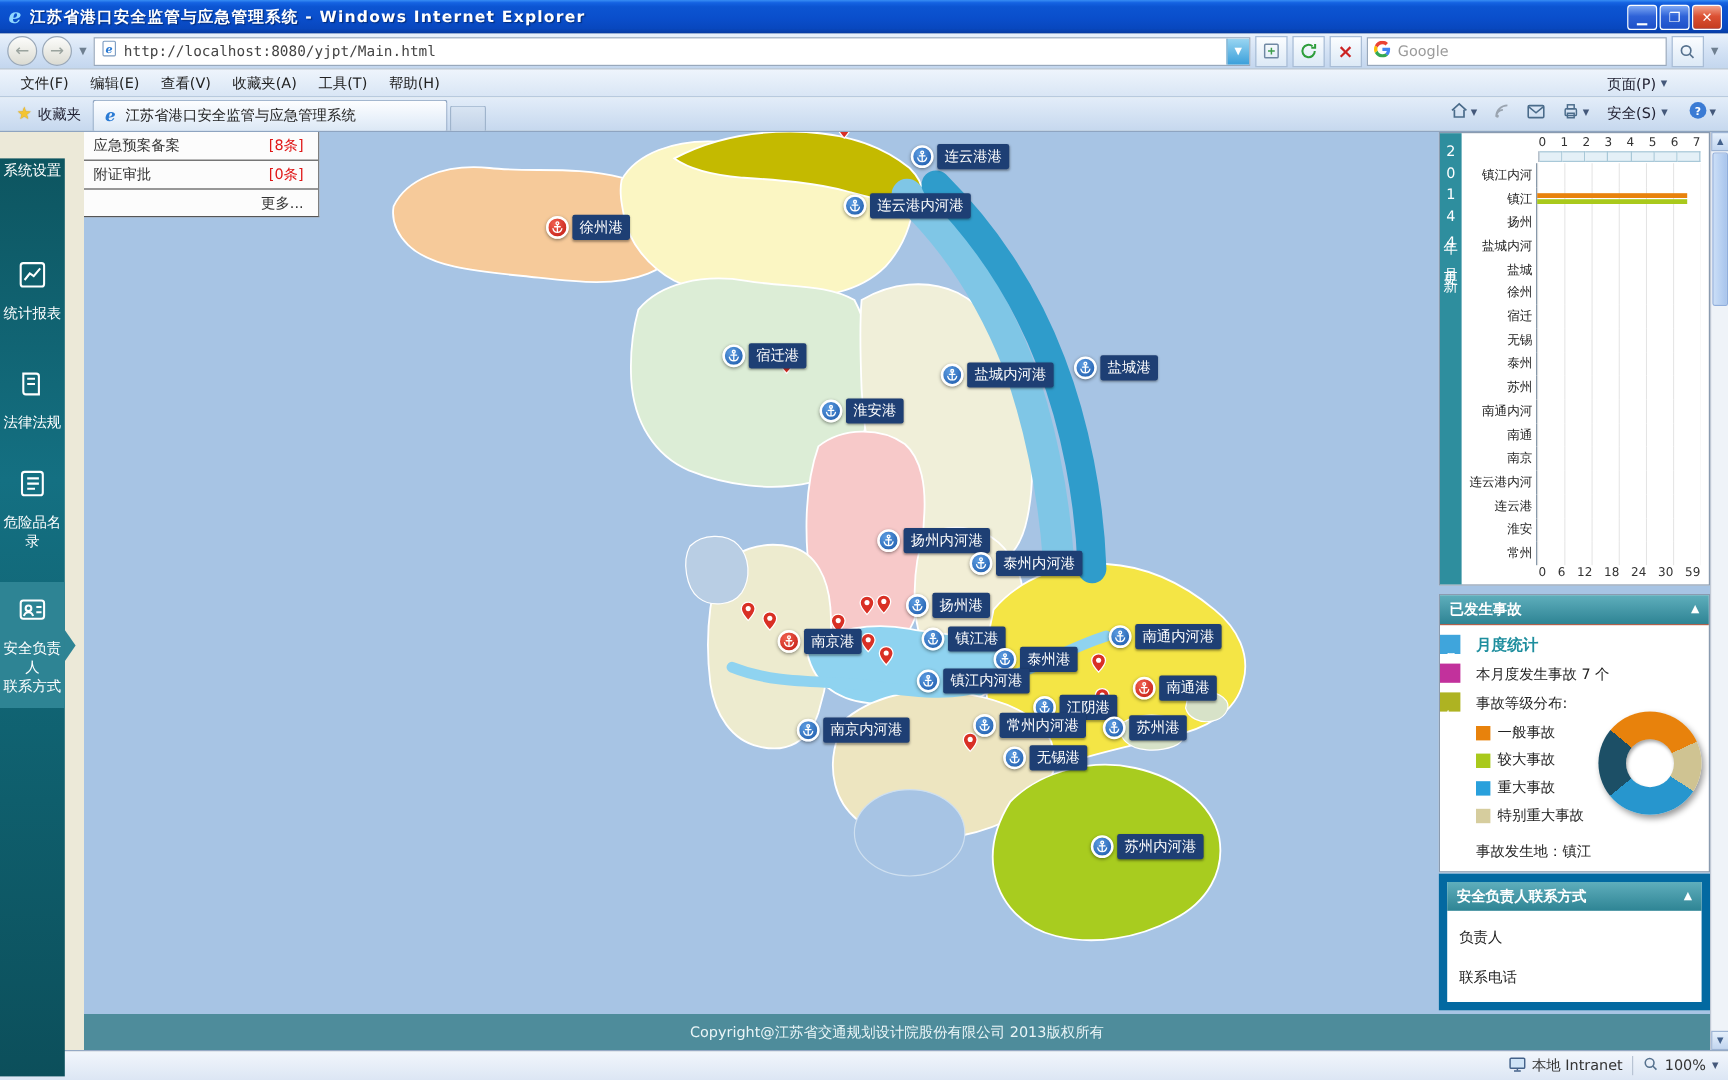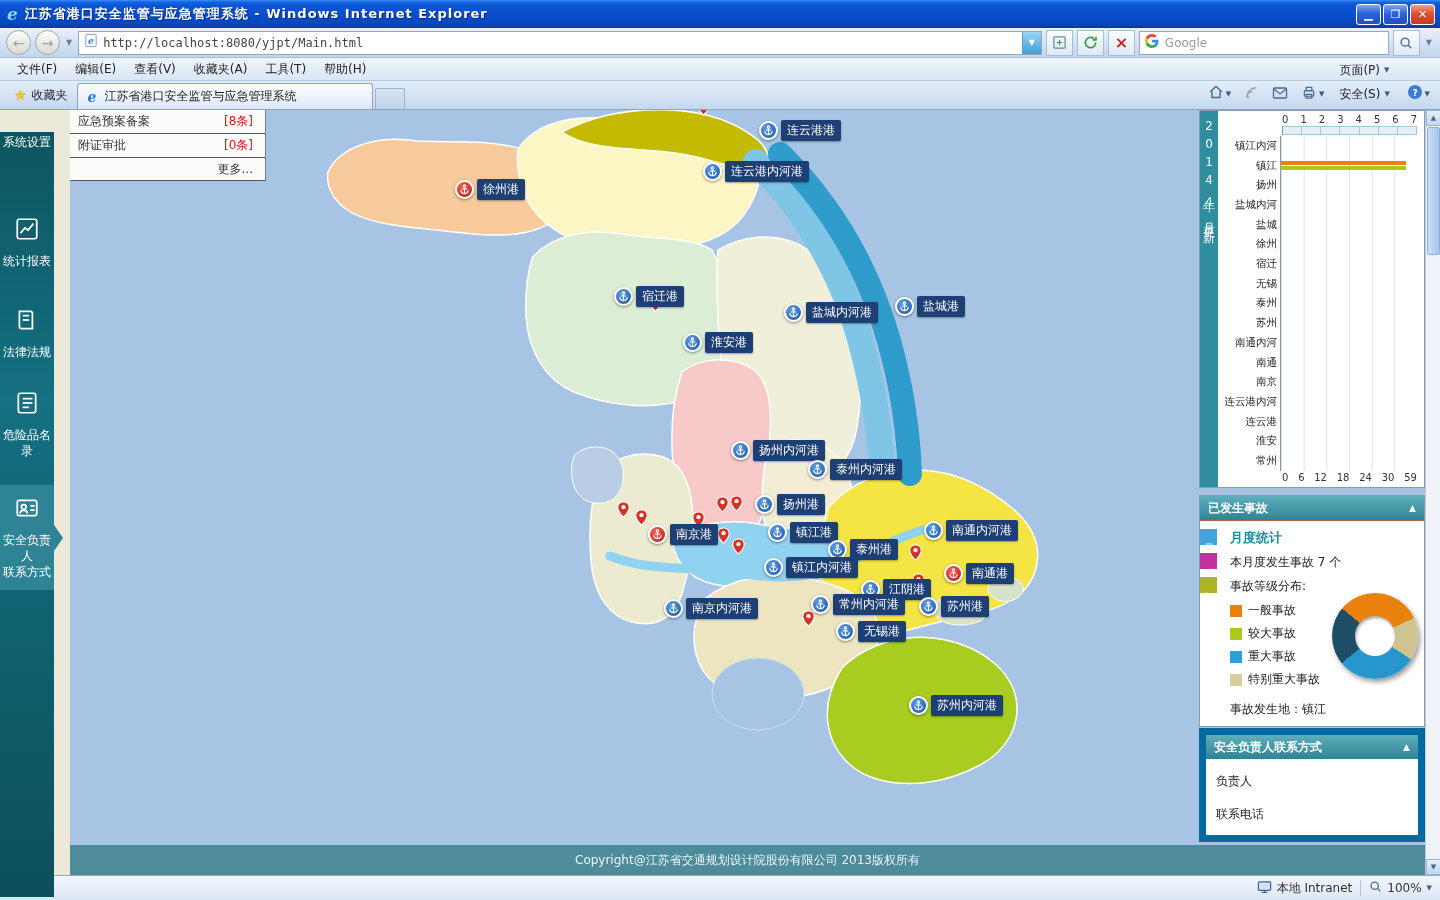--- a/index.html
+++ b/index.html
@@ -364,21 +364,21 @@
               <g stroke="#fff" stroke-width="1.6" fill="none" stroke-linecap="round">
                 <circle cx="8" cy="3" r="1.7"></circle>
                 <line x1="8" y1="4.7" x2="8" y2="13.6"></line>
                 <line x1="4.6" y1="7.2" x2="11.4" y2="7.2"></line>
                 <path d="M2.6,9.6 C3.2,12.8 5.4,14 8,14 C10.6,14 12.8,12.8 13.4,9.6"></path>
               </g>
             </svg>
           </span>
           <span class="mlabel">徐州港</span>
         </div>
-        <div class="marker" style="left: 504px; top: 176px;">
+        <div class="marker" style="left: 492px; top: 176px;">
           <span class="anchor blue">
             <svg width="11" height="11" viewBox="0 0 16 16">
               <g stroke="#fff" stroke-width="1.6" fill="none" stroke-linecap="round">
                 <circle cx="8" cy="3" r="1.7"></circle>
                 <line x1="8" y1="4.7" x2="8" y2="13.6"></line>
                 <line x1="4.6" y1="7.2" x2="11.4" y2="7.2"></line>
                 <path d="M2.6,9.6 C3.2,12.8 5.4,14 8,14 C10.6,14 12.8,12.8 13.4,9.6"></path>
               </g>
             </svg>
           </span>

